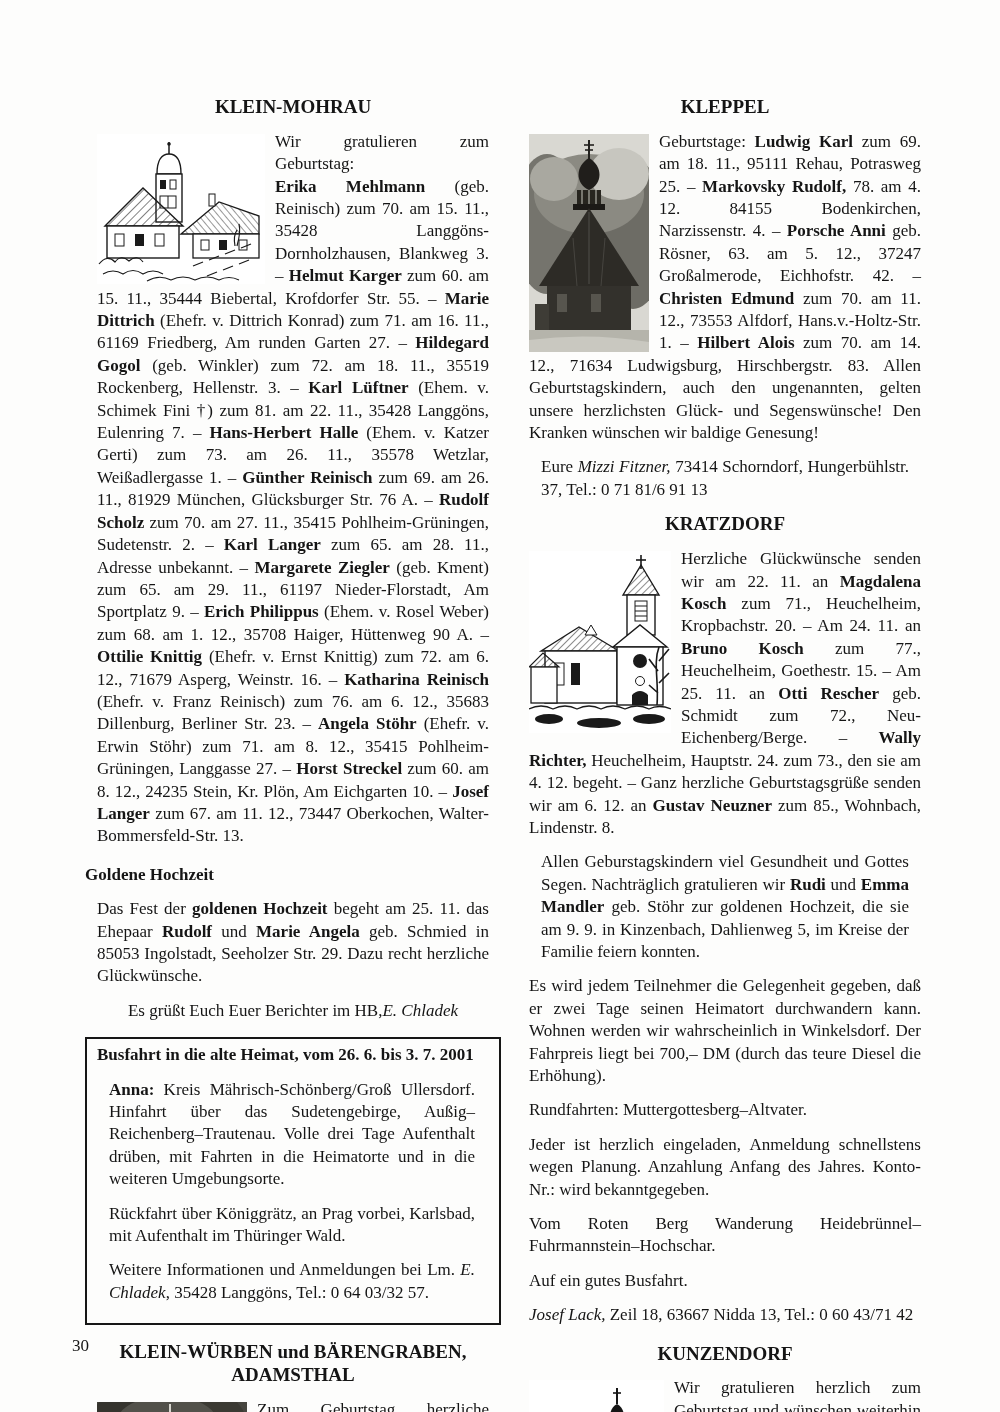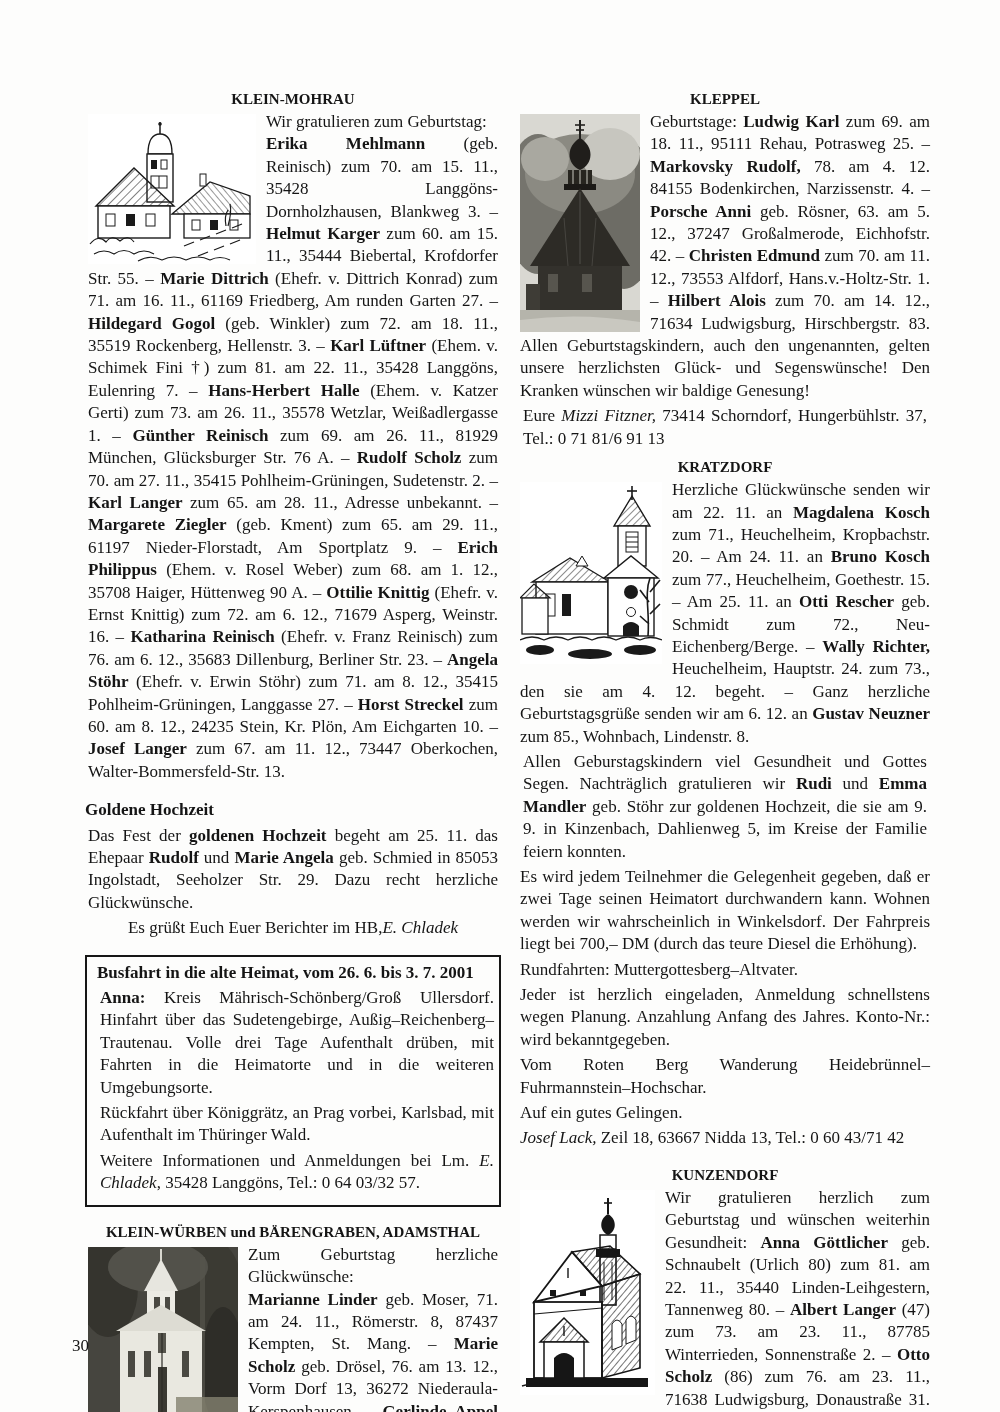--- a/index.html
+++ b/index.html
@@ -2,28 +2,28 @@
 <html><head>
 <meta charset="utf-8">
 <style>
   html,body { margin:0; padding:0; background:#fff; }
   .page {
     position:relative; width:1000px; height:1412px; background:#fdfdfc;
     font-family:"Liberation Serif", serif; color:#151515; overflow:hidden;
   }
   .cols { position:absolute; left:85px; top:88px; width:848px; display:flex; gap:16px; }
   .col { width:416px; }
-  .sec-title { text-align:center; font-weight:bold; font-size:15px; line-height:1.2; margin:2px; }
-  .body-text { font-size:17px; line-height:22.4px; text-align:justify; margin:3px; }
+  .sec-title { text-align:center; font-weight:bold; font-size:19px; line-height:1.2; margin:8px; }
+  .body-text { font-size:17px; line-height:22.4px; text-align:justify; margin:12px; }
   .img-left { float:left; margin:3px 10px 3px 0; }
   .mt  { margin-top:16px; }
   .mts { margin-top:8px; }
   .sign-row { display:flex; justify-content:center; font-size:17px; line-height:22.4px; }
   .box {
-    border:2px solid #161616; margin-top:15px; padding:5px 2px 7px 10px;
+    border:2px solid #161616; margin-top:15px; padding:5px 12px 7px 10px;
   }
   .box-title { font-weight:bold; font-size:17px; line-height:22.4px; margin:0; }
   .big-head { text-align:center; font-weight:bold; font-size:20.5px; line-height:1.3; margin:14px 0 8px 0; }
   .page-num { position:absolute; left:72px; top:1336px; font-size:17px; }
   b { font-weight:bold; }
   i { font-style:italic; }
   svg { display:block; }
 </style>
 </head>
 <body>
@@ -231,21 +231,21 @@
           <span>Herzliche Glückwünsche senden wir am 22. 11. an <b>Magdalena Kosch</b> zum 71., Heuchelheim, Kropbachstr. 20. – Am 24. 11. an <b>Bruno Kosch</b> zum 77., Heuchelheim, Goethestr. 15. – Am 25. 11. an <b>Otti Rescher</b> geb. Schmidt zum 72., Neu-Eichenberg/Berge. – <b>Wally Richter,</b> Heuchelheim, Hauptstr. 24. zum 73., den sie am 4. 12. begeht. – Ganz herzliche Geburtstagsgrüße senden wir am 6. 12. an <b>Gustav Neuzner</b> zum 85., Wohnbach, Lindenstr. 8.</span>
           <p class="body-text">Allen Geburstagskindern viel Gesundheit und Gottes Segen. Nachträglich gratulieren wir <b>Rudi</b> und <b>Emma Mandler</b> geb. Stöhr zur goldenen Hochzeit, die sie am 9. 9. in Kinzenbach, Dahlienweg 5, im Kreise der Familie feiern konnten.</p>
         </div>
       </div>
 
       <div>
         <p class="body-text">Es wird jedem Teilnehmer die Gelegenheit gegeben, daß er zwei Tage seinen Heimatort durchwandern kann. Wohnen werden wir wahrscheinlich in Winkelsdorf. Der Fahrpreis liegt bei 700,– DM (durch das teure Diesel die Erhöhung).</p>
         <p class="body-text">Rundfahrten: Muttergottesberg–Altvater.</p>
         <p class="body-text">Jeder ist herzlich eingeladen, Anmeldung schnellstens wegen Planung. Anzahlung Anfang des Jahres. Konto-Nr.: wird bekanntgegeben.</p>
         <p class="body-text">Vom Roten Berg Wanderung Heidebrünnel–Fuhrmannstein–Hochschar.</p>
-        <p class="body-text">Auf ein gutes Gelingen.</p>
+        <p class="body-text">Auf ein gutes Busfahrt.</p>
         <p class="body-text"><i>Josef Lack,</i> Zeil 18, 63667 Nidda 13, Tel.: 0 60 43/71 42</p>
       </div>
 
       <div class="mt">
         <p class="sec-title">KUNZENDORF</p>
         <div class="body-text">
           <span class="img-left">
             <svg width="135" height="205" viewBox="0 0 135 205">
               <rect width="135" height="205" fill="#fff"></rect>
               <defs>

